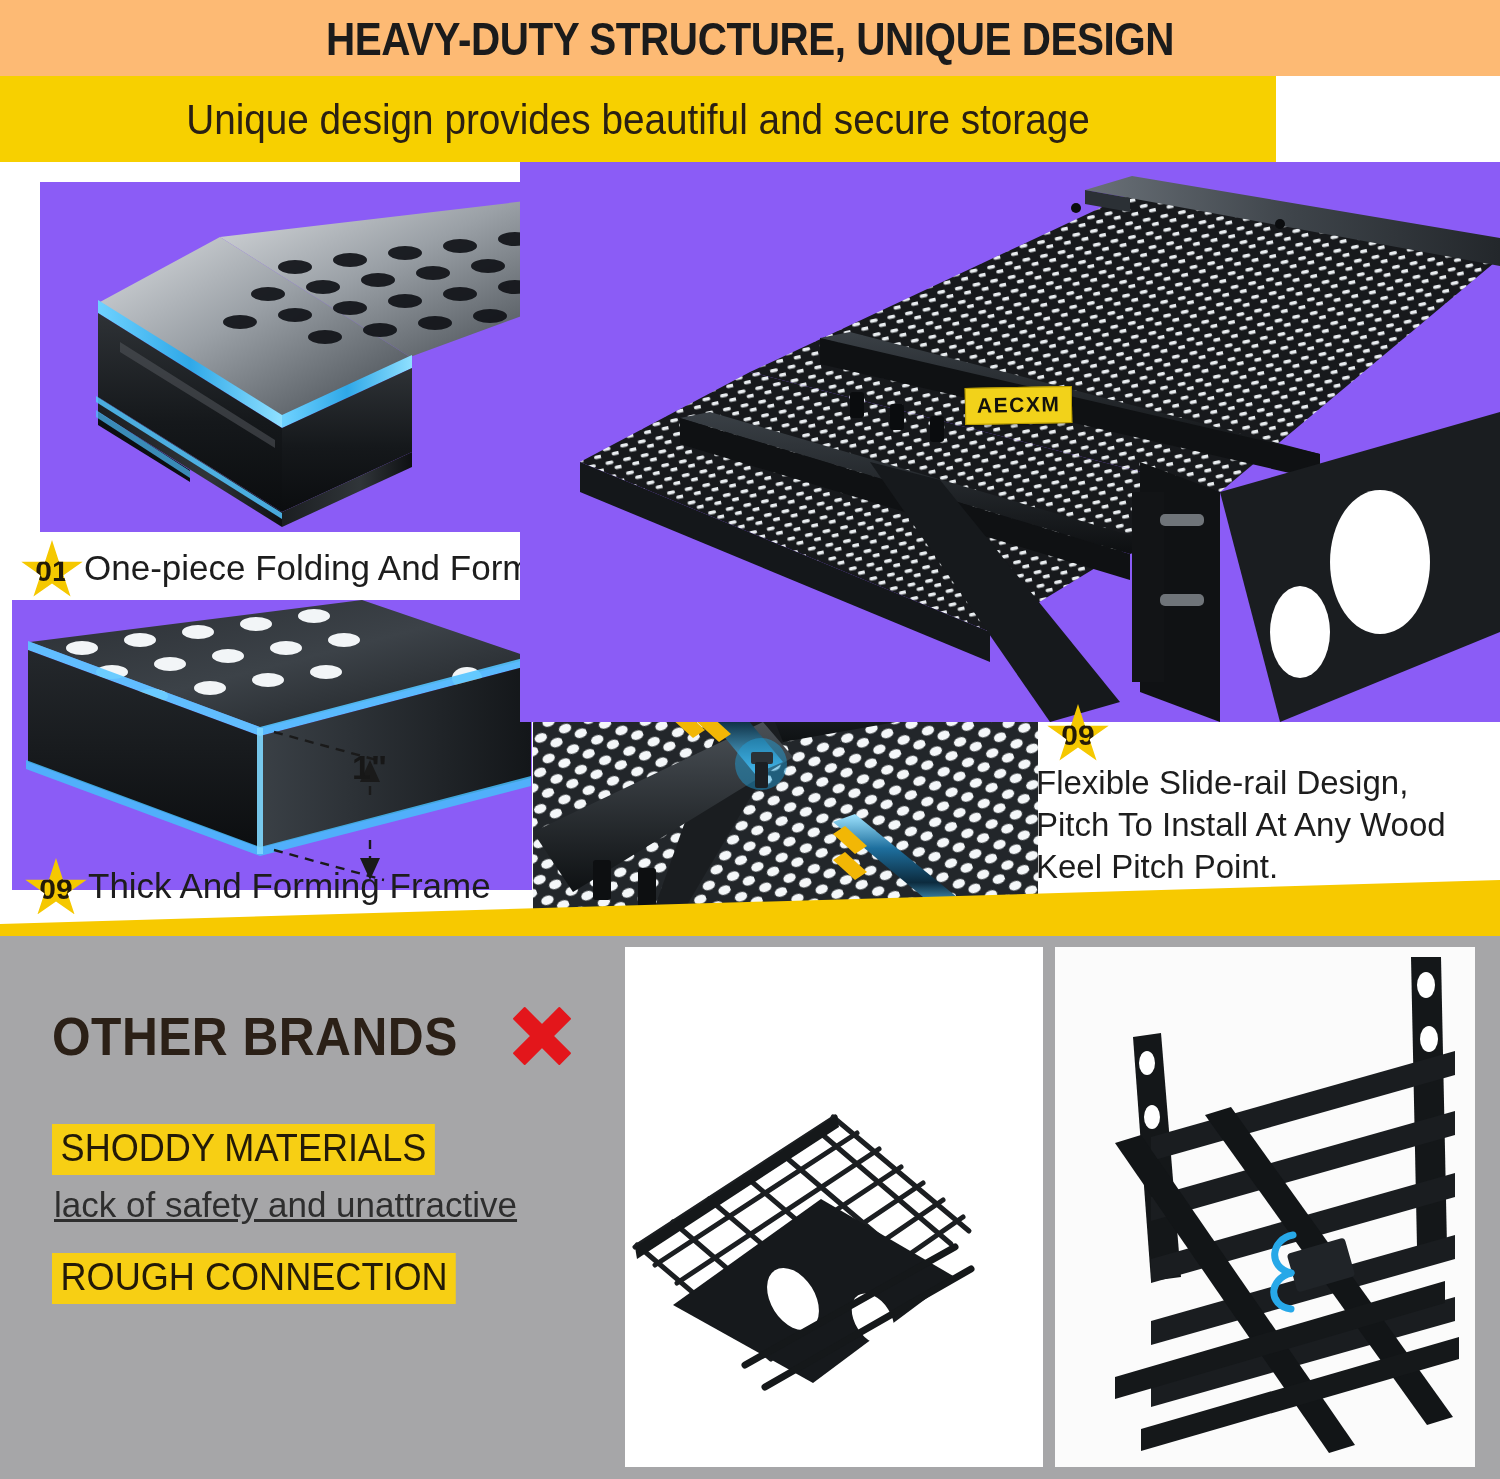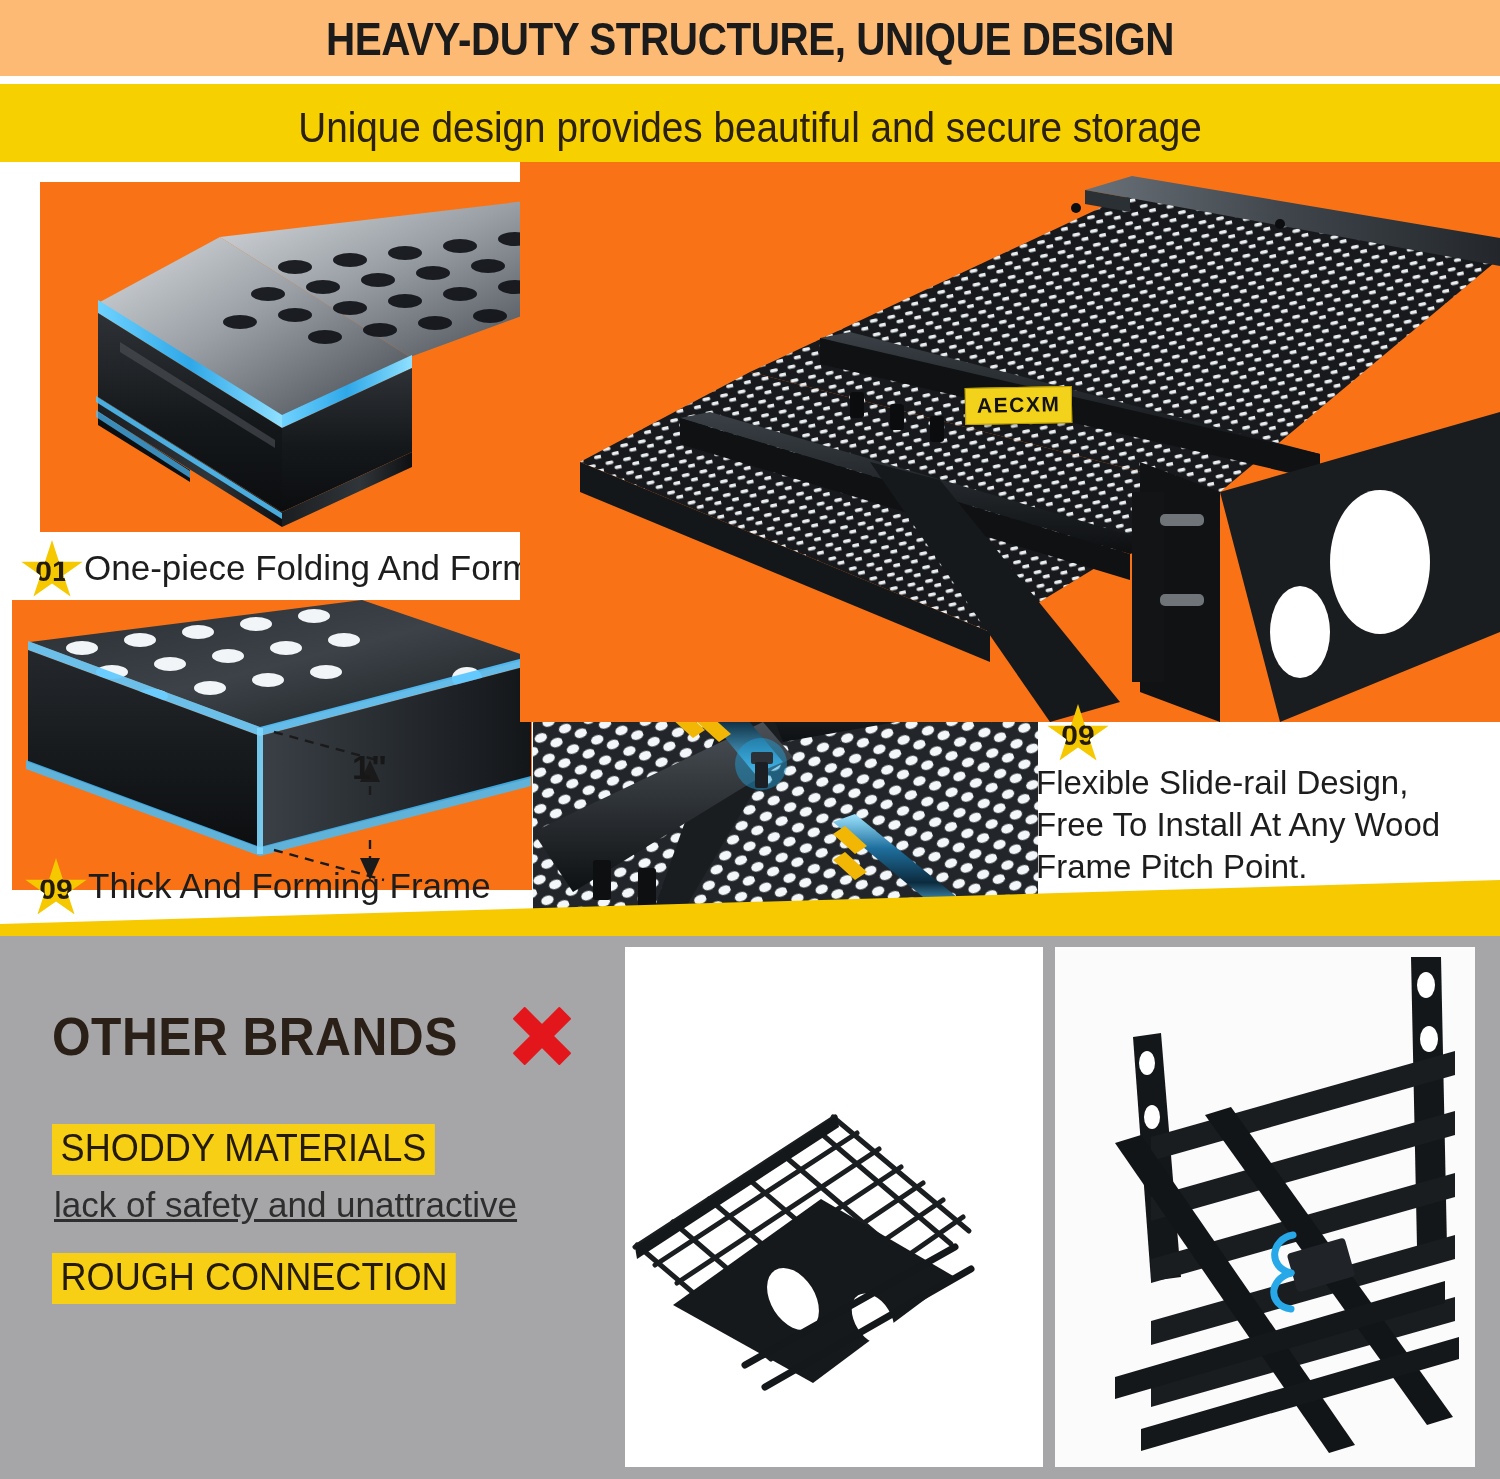--- a/index.html
+++ b/index.html
@@ -5,29 +5,29 @@
   html,body{margin:0;padding:0;background:#fff;}
   body{width:1500px;height:1479px;overflow:hidden;
        font-family:"Liberation Sans", sans-serif;-webkit-font-smoothing:antialiased;}
   .page{position:relative;width:1500px;height:1479px;background:#fff;}
 
   
   .hdr-white{position:absolute;left:0;top:0;width:1500px;height:76px;background:#fdba74;
              display:flex;align-items:center;justify-content:center;}
   .hdr-title{font-weight:bold;font-size:47px;letter-spacing:-0.5px;color:#1b1b1b;
              transform:scaleX(0.86);transform-origin:center;white-space:nowrap;}
-  .hdr-yellow{position:absolute;left:0;top:84px;width:1500px;height:86px;background:#F7D000;
+  .hdr-yellow{position:absolute;left:0;top:76px;width:1276px;height:86px;background:#F7D000;
               display:flex;align-items:center;justify-content:center;}
   .hdr-sub{font-size:43px;color:#2a2013;transform:scaleX(0.9);transform-origin:center;
            white-space:nowrap;}
 
   
   .top{position:absolute;left:0;top:162px;width:1500px;height:752px;background:#fff;overflow:hidden;}
 
-  .photo{position:absolute;overflow:hidden;background:#f97316;}
+  .photo{position:absolute;overflow:hidden;background:#8b5cf6;}
 
   
   .star{position:absolute;width:64px;height:62px;background:#F5C800;
         clip-path:polygon(50% 0%,61% 35%,98% 35%,68% 57%,79% 91%,50% 70%,21% 91%,32% 57%,2% 35%,39% 35%);
         display:flex;align-items:center;justify-content:center;}
   .star span{font-weight:bold;font-size:30px;color:#231a08;line-height:1;}
   .feat-label{position:absolute;font-size:35px;color:#1d1d1d;white-space:nowrap;}
 
   
   .f3-text{position:absolute;font-size:33px;color:#1d1d1d;line-height:1.28;width:430px;}
@@ -346,21 +346,21 @@
         </g>
       </svg>
       <div class="brand" style="left:445px;top:225px;">
         <span>AECXM</span>
       </div>
     </div>
 
     <div class="star" style="left:1046px;top:542px;">
       <span>09</span>
     </div>
-    <div class="f3-text" style="left:1036px;top:600px;">Flexible Slide-rail Design, Free To Install At Any Wood Frame Pitch Point.</div>
+    <div class="f3-text" style="left:1036px;top:600px;">Flexible Slide-rail Design, Pitch To Install At Any Wood Keel Pitch Point.</div>
   </div>
 
   <div class="divider"></div>
 
   <div class="bottom"></div>
 
   <div class="ob-title">
     <div class="txt">OTHER BRANDS</div>
     <div class="xmark">
         <i></i>

